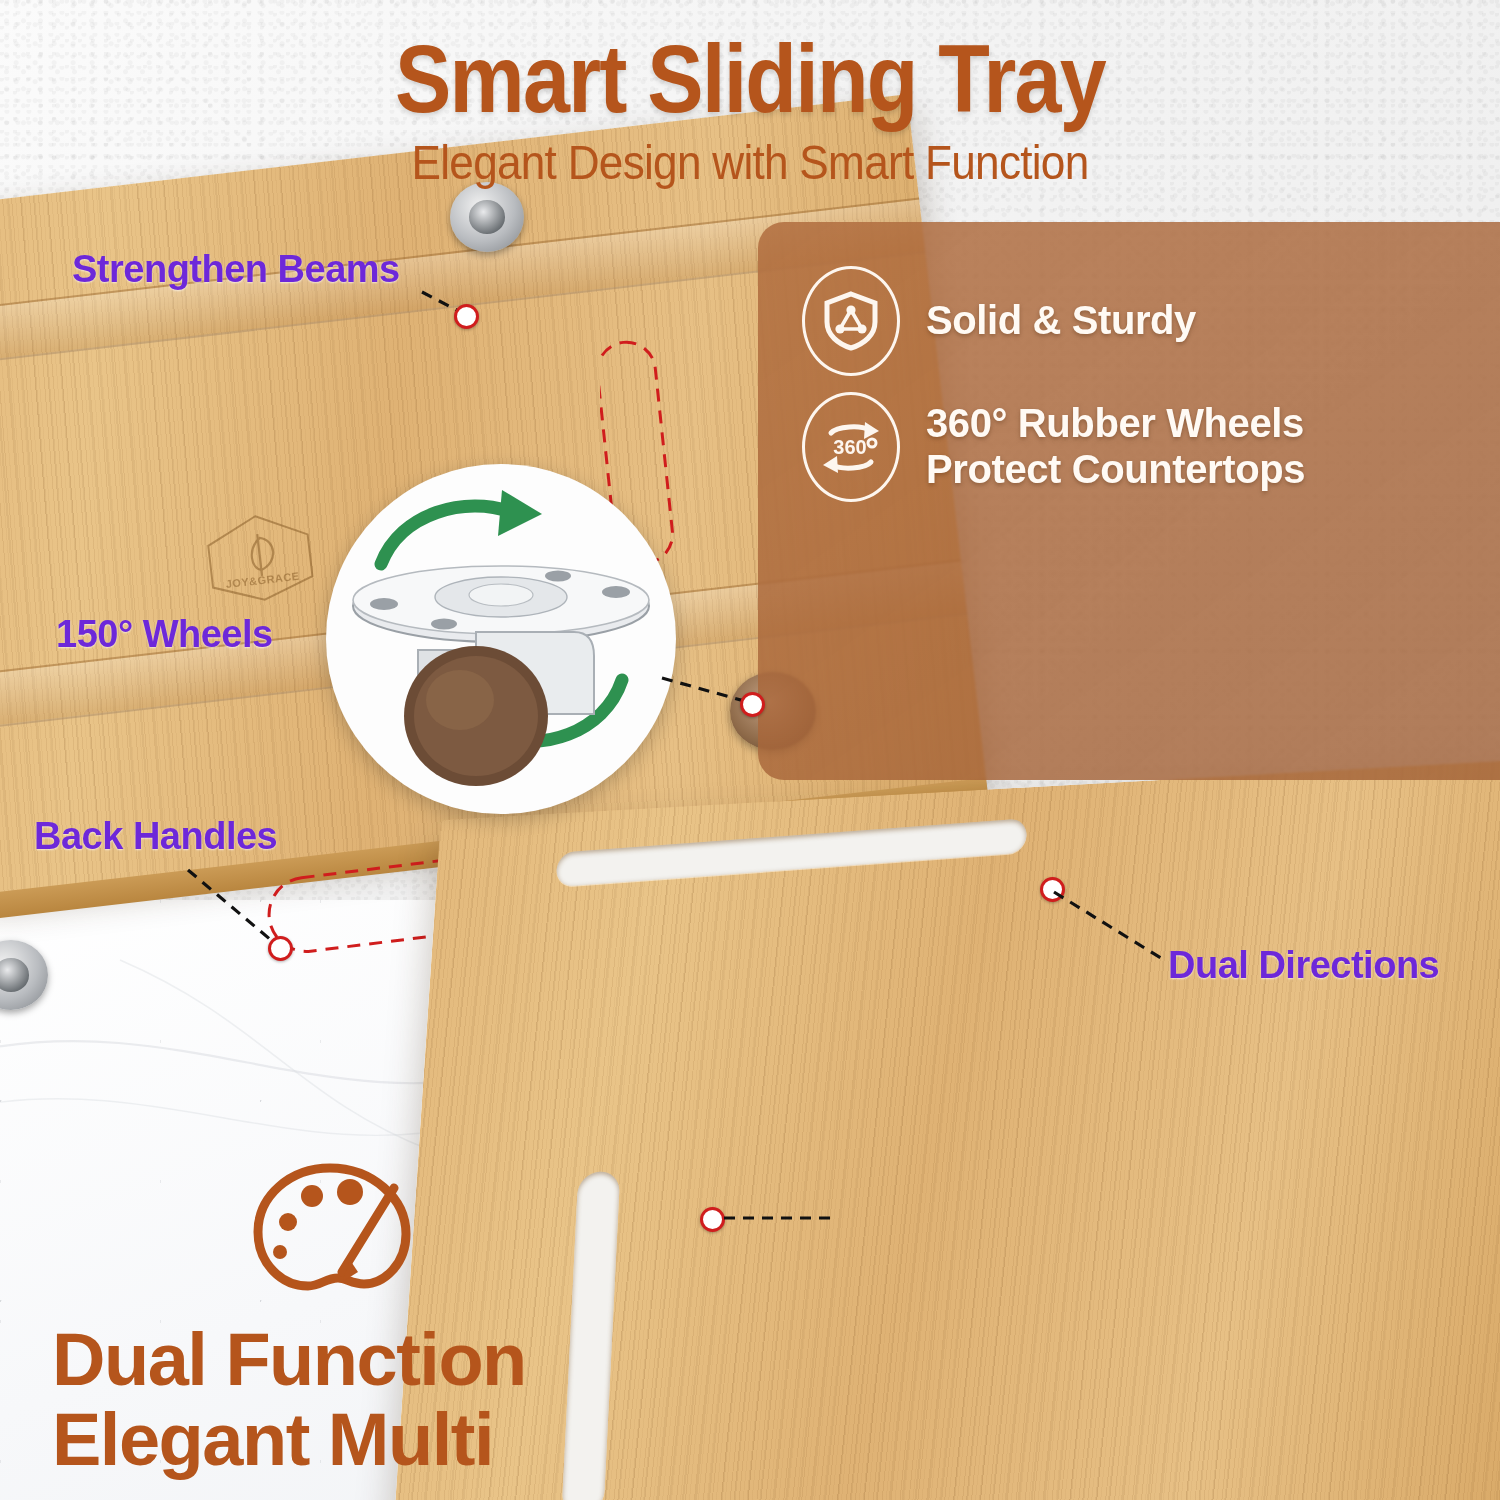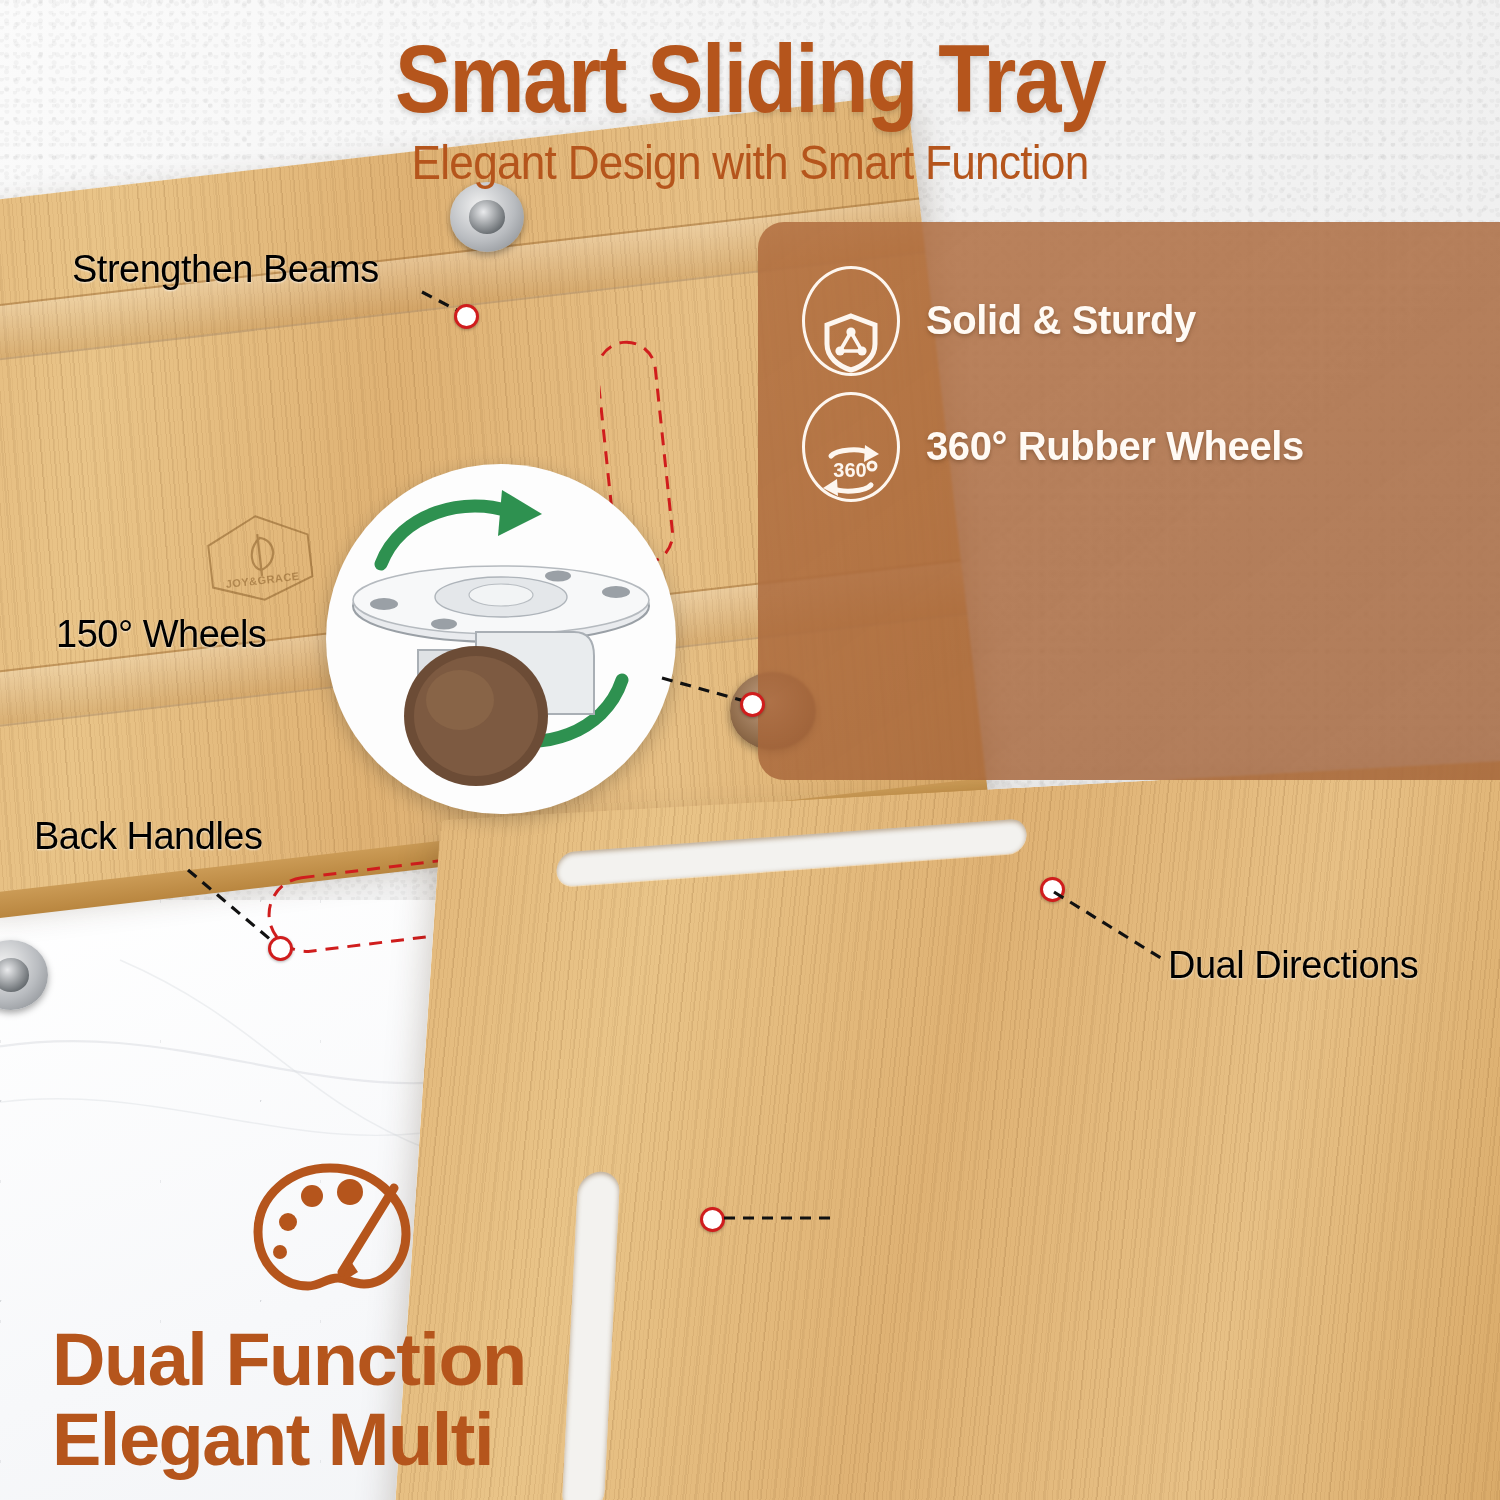--- a/index.html
+++ b/index.html
@@ -105,21 +105,21 @@
     background:linear-gradient(145deg,rgba(176,108,62,.84),rgba(160,96,54,.80));
     border-top-left-radius:26px;border-bottom-left-radius:26px;
     backdrop-filter:blur(1px);
   }
   .feature{
     position:absolute;left:44px;display:flex;align-items:center;gap:26px;
   }
   .f-icon{
     width:92px;height:104px;flex:0 0 92px;
     border:3.5px solid #fdf6ef;border-radius:50%;
-    display:flex;align-items:flex-end;justify-content:center;text-decoration:underline;
+    display:flex;align-items:center;justify-content:center;text-decoration:underline;
   }
   .f-text{
     color:#fffaf4;font-weight:bold;font-size:40px;line-height:1.14;
     letter-spacing:-.4px;
     text-shadow:0 2px 4px rgba(70,35,10,.35);
     font-family:"Liberation Sans",sans-serif;
   }
 
   
   .title{
@@ -129,21 +129,21 @@
     text-shadow:0 3px 6px rgba(0,0,0,.14);
   }
   .subtitle{
     position:absolute;left:0;top:135px;width:1500px;text-align:center;
     color:#b5551c;font-size:48px;letter-spacing:-.8px;
     transform:scaleX(.92);transform-origin:center top;
   }
 
   
   .callout{
-    position:absolute;color:#000000;font-weight:normal;
+    position:absolute;color:#6d28d9;font-weight:bold;
     font-size:38px;letter-spacing:-.5px;white-space:nowrap;
     text-shadow:0 1px 2px rgba(255,255,255,.65);
   }
   .dot{
     position:absolute;width:19px;height:19px;border-radius:50%;
     background:#ffffff;border:3.5px solid #d01d1d;
     box-shadow:0 1px 3px rgba(0,0,0,.3);
   }
   .leader{position:absolute;}
 
@@ -272,20 +272,21 @@
           <path d="M10,15 C16,8 40,7 48,12" fill="none" stroke="#fdf6ef" stroke-width="5" stroke-linecap="round"></path>
           <polygon points="44,4 58,13 43,21" fill="#fdf6ef"></polygon>
           <path d="M50,44 C44,51 20,52 12,47" fill="none" stroke="#fdf6ef" stroke-width="5" stroke-linecap="round"></path>
           <polygon points="16,38 2,47 17,55" fill="#fdf6ef"></polygon>
           <text x="29" y="36" text-anchor="middle" font-family="Liberation Sans, sans-serif" font-size="20" font-weight="bold" fill="#fdf6ef">360</text>
           <circle cx="51" cy="25" r="4" fill="none" stroke="#fdf6ef" stroke-width="3"></circle>
         </svg>
       </div>
       <div>
         <div class="f-text">360° Rubber Wheels</div>
+        <div class="f-text">Protect Countertops</div>
       </div>
     </div>
 
 
   </div>
 
   <div class="callout" style="left:72px;top:248px;">Strengthen Beams</div>
   <svg class="leader" style="left:420px;top:288px;" width="60" height="40">
     <line x1="2" y1="4" x2="52" y2="30" stroke="#111" stroke-width="3.2" stroke-dasharray="11 8"></line>
   </svg>

